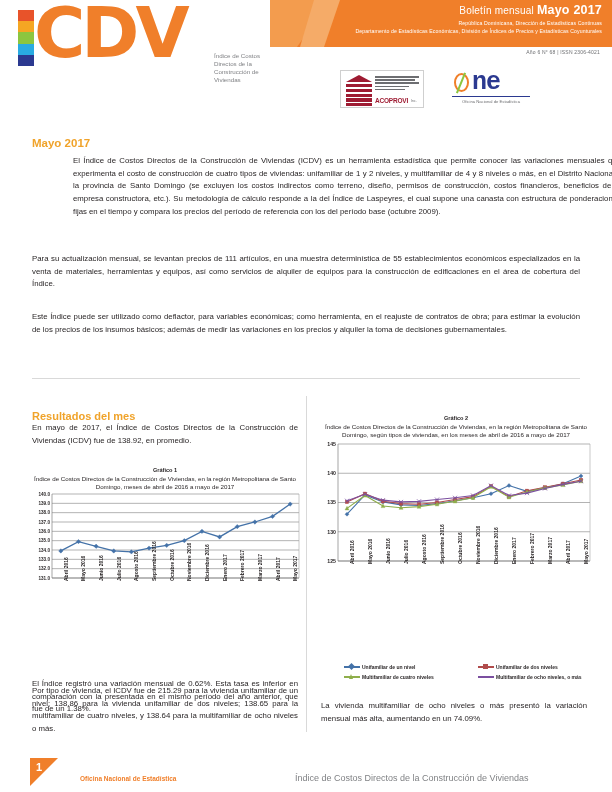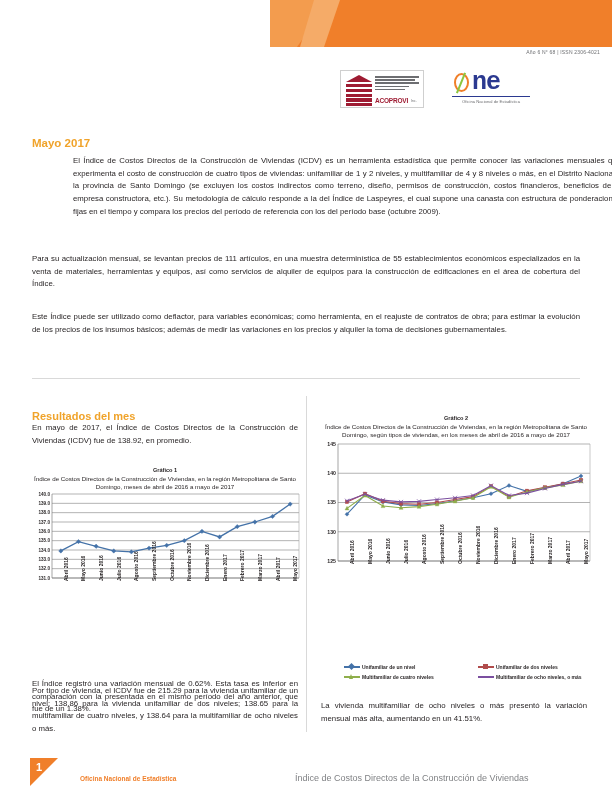--- a/index.html
+++ b/index.html
@@ -148,22 +148,40 @@
 </style>
 </head>
 <body>
 
 <div class="header">
 
   <div class="orange-banner"></div>
   <div class="banner-notch"></div>
   <div class="banner-notch2"></div>
 
+  <div class="banner-text">
+    <div class="banner-line1">
+      <span>Boletín mensual </span><b>Mayo 2017</b>
+    </div>
+    <div class="banner-line2">República Dominicana, Dirección de Estadísticas Continuas</div>
+    <div class="banner-line3">Departamento de Estadísticas Económicas, División de Índices de Precios y Estadísticas Coyunturales</div>
+  </div>
   <div class="issn">Año 6 N° 68  |  ISSN 2306-4021</div>
 
+  <div class="logo">
+    <div class="logo-bars">
+      <i class="b1"></i>
+        <i class="b2"></i>
+        <i class="b3"></i>
+        <i class="b4"></i>
+        <i class="b5"></i>
+    </div>
+    <div class="logo-text">CDV</div>
+    <div class="logo-sub">Índice de Costos Directos de la Construcción de Viviendas</div>
+  </div>
 
   <div class="logo-acoprovi">
     <div class="acop-build">
       <div class="acop-roof"></div>
       <i></i>
         <i></i>
         <i></i>
         <i></i>
         <i></i>
     </div>
@@ -193,21 +211,21 @@
 <div class="para" id="p2">Para su actualización mensual, se levantan precios de 111 artículos, en una muestra determinística de 55 establecimientos económicos especializados en la venta de materiales, herramientas y equipos, así como servicios de alquiler de equipos para la construcción de edificaciones en el área de cobertura del Índice.</div>
 <div class="para" id="p3">Este Índice puede ser utilizado como deflactor, para variables económicas; como herramienta, en el reajuste de contratos de obra; para estimar la evolución de los precios de los insumos básicos; además de medir las variaciones en los precios y alquiler la toma de decisiones gubernamentales.</div>
 
 <div class="hrule" id="rule1"></div>
 <div class="vdivider"></div>
 
 <div class="section-title" id="t-result">Resultados del mes</div>
 <div class="para" id="p4">En mayo de 2017, el Índice de Costos Directos de la Construcción de Viviendas (ICDV) fue de 138.92, en promedio.</div>
 <div class="para" id="p5">El Índice registró una variación mensual de 0.62%. Esta tasa es inferior en comparación con la presentada en el mismo período del año anterior, que fue de un 1.38%.</div>
 <div class="para" id="p6">Por tipo de vivienda, el ICDV fue de 215.29 para la vivienda unifamiliar de un nivel; 138.86 para la vivienda unifamiliar de dos niveles; 138.65 para la multifamiliar de cuatro niveles, y 138.64 para la multifamiliar de ocho niveles o más.</div>
-<div class="para" id="p7">La vivienda multifamiliar de ocho niveles o más presentó la variación mensual más alta, aumentando en un 41.51%.</div>
+<div class="para" id="p7">La vivienda multifamiliar de ocho niveles o más presentó la variación mensual más alta, aumentando en un 74.09%.</div>
 
 <div class="chart-box" id="chart1">
   <div class="chart-caption">
     <div class="chart-num">Gráfico 1</div>
     <div class="chart-title">Índice de Costos Directos de la Construcción de Viviendas, en la región Metropolitana de Santo Domingo, meses de abril de 2016 a mayo de 2017</div>
   </div>
   <div class="plot" id="plot1" style="width: 274px; height: 138px;">
       <svg width="274" height="90" viewBox="0 0 274 90" style="display: block;">
         <line x1="24" y1="4" x2="271" y2="4" stroke="#808080" stroke-width="0.6"></line>
         <text x="22" y="5.8" text-anchor="end" font-size="4.6" font-weight="bold" font-family="&quot;Liberation Sans&quot;, sans-serif" fill="#231f20">140.0</text>

